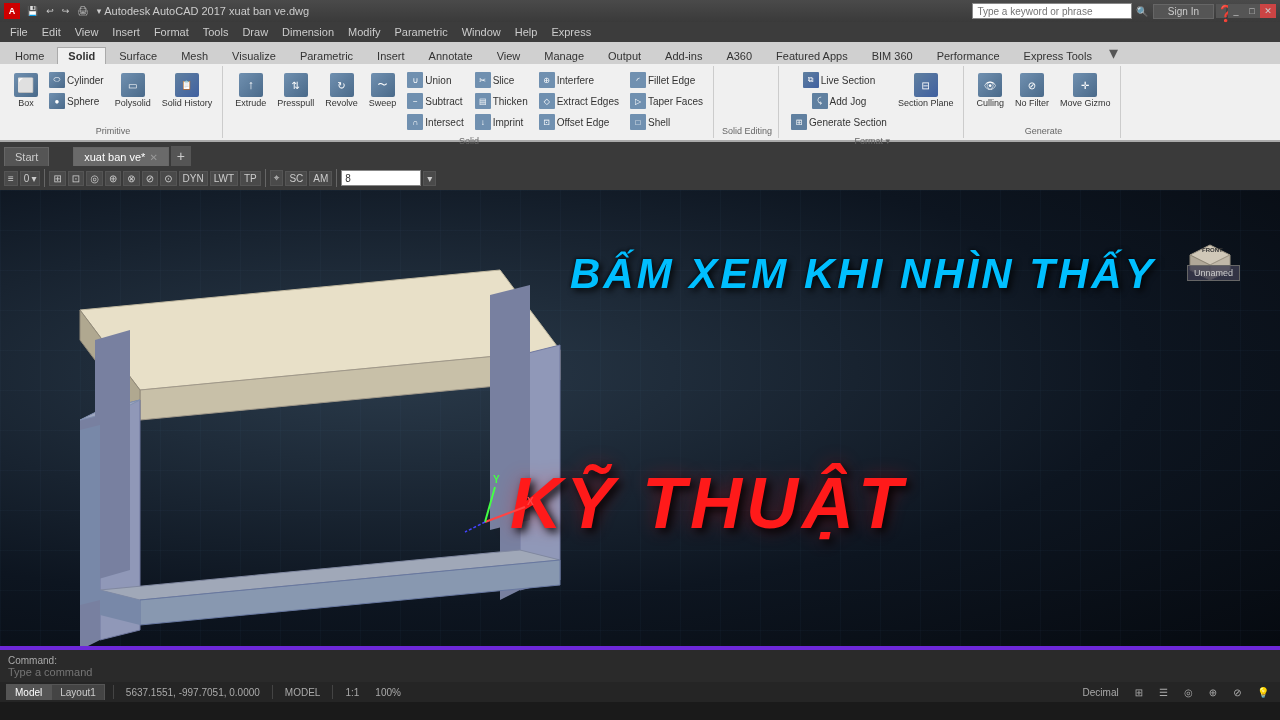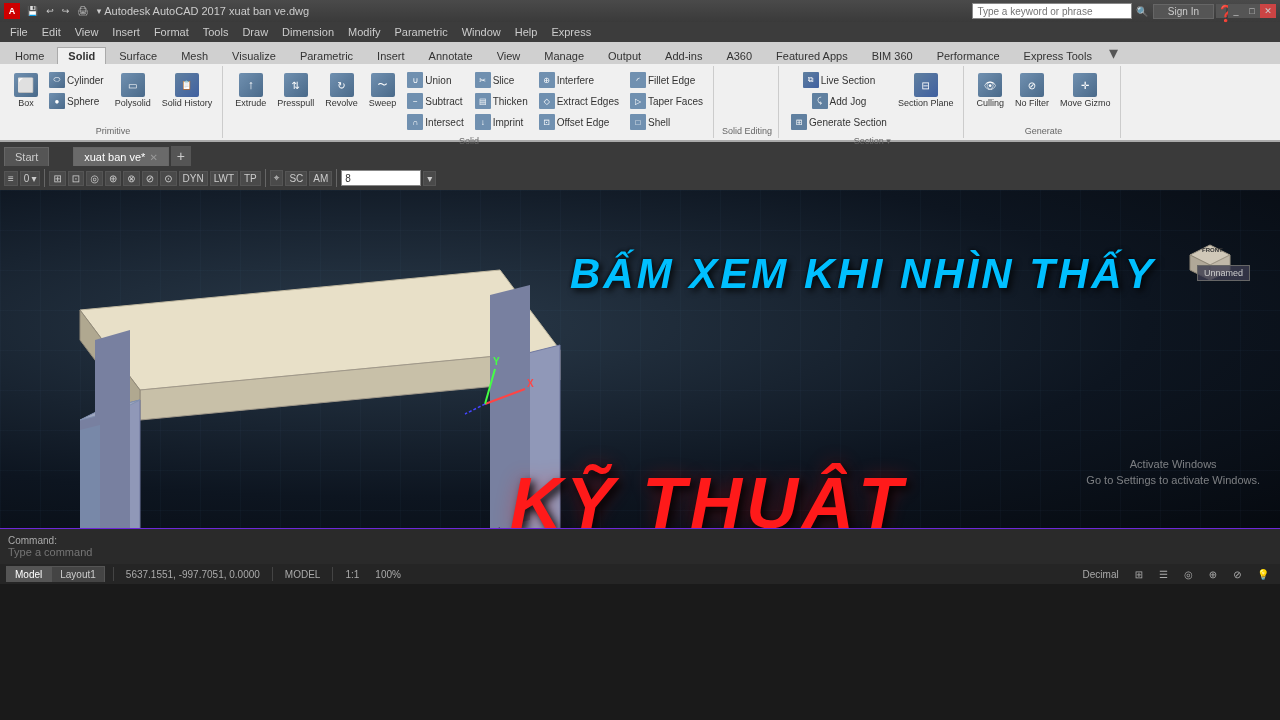--- a/index.html
+++ b/index.html
@@ -274,21 +274,21 @@
     #ucs-icon {
       position: absolute;
       bottom: 90px;
       left: 455px;
     }
 
     
     #bottombar {
       height: 36px;
       background: #2a2a2a;
-      border-top: 1px solid #6d28d9;
+      border-top: 4px solid #6d28d9;
       display: flex;
       align-items: center;
       padding: 0 8px;
       gap: 4px;
     }
     #command-area {
       display: flex; flex-direction: column; flex: 1;
     }
     #command-label {
       font-size: 10px; color: #aaa;
@@ -547,21 +547,21 @@
           <div class="ribbon-btn-small" style="white-space:nowrap;">
             <div class="rbs-icon" style="background:#6080a0;">⊞</div>
             <span>Generate Section</span>
           </div>
         </div>
         <div class="ribbon-btn">
           <div class="rb-icon ic-section" style="font-size:10px;">⊟</div>
           <div class="rb-label">Section Plane</div>
         </div>
       </div>
-      <div class="group-label">Section ▾</div>
+      <div class="group-label">Format ▾</div>
     </div>
 
     <div class="ribbon-group" style="min-width:100px;">
       <div class="group-items">
         <div class="ribbon-btn">
           <div class="rb-icon ic-culling" style="font-size:10px;">👁</div>
           <div class="rb-label">Culling</div>
         </div>
         <div class="ribbon-btn">
           <div class="rb-icon ic-nofilter" style="font-size:10px;">⊘</div>
@@ -607,21 +607,21 @@
   <span class="tb2-btn">TP</span>
   <div class="tb2-sep"></div>
   <span class="tb2-btn">⌖</span>
   <span class="tb2-btn">SC</span>
   <span class="tb2-btn">AM</span>
   <div class="tb2-sep"></div>
   <input class="tb2-input" value="8" style="">
   <span class="tb2-btn">▾</span>
 </div>
 
-<div id="main" style="height: 338px; position: relative; text-align: center;">
+<div id="main" style="height: 456px; position: relative;">
   <div id="viewport">
 
     <svg id="table-svg" viewBox="0 0 600 520" xmlns="http://www.w3.org/2000/svg">
 
       <polygon points="80,120 500,80 560,160 140,200" fill="#e8e0c8" stroke="#c0b8a0" stroke-width="1"></polygon>
 
       <polygon points="140,200 560,160 560,190 140,230" fill="#c8c0a8" stroke="#a0988a" stroke-width="1"></polygon>
 
       <polygon points="80,120 140,200 140,230 80,150" fill="#b0a890" stroke="#908878" stroke-width="1"></polygon>
 
@@ -661,39 +661,35 @@
 
         <polygon points="10,25 30,15 50,25 30,35" fill="#d0c8b8" stroke="#a09888" stroke-width="1"></polygon>
 
         <polygon points="10,25 30,35 30,50 10,40" fill="#b0a898" stroke="#908878" stroke-width="1"></polygon>
 
         <polygon points="30,35 50,25 50,40 30,50" fill="#c0b8a8" stroke="#a09888" stroke-width="1"></polygon>
         <text x="22" y="22" font-size="6" fill="#333" font-weight="bold">FRONT</text>
       </svg>
     </div>
 
-    <div style="position:absolute;top:75px;right:30px;background:rgba(60,60,80,0.8);color:#ccc;font-size:9px;padding:2px 6px;border:1px solid #666;">Unnamed</div>
+    <div style="position:absolute;top:75px;right:40px;background:rgba(60,60,80,0.8);color:#ccc;font-size:9px;padding:2px 6px;border:1px solid #666;">Unnamed</div>
 
     <div id="ucs-icon">
       <svg viewBox="0 0 80 80" width="80" height="80" xmlns="http://www.w3.org/2000/svg">
 
         <line x1="30" y1="50" x2="70" y2="35" stroke="#ff4444" stroke-width="2"></line>
         <text x="72" y="33" font-size="10" fill="#ff4444" font-weight="bold">X</text>
 
         <line x1="30" y1="50" x2="40" y2="15" stroke="#44ff44" stroke-width="2"></line>
         <text x="38" y="11" font-size="10" fill="#44ff44" font-weight="bold">Y</text>
 
         <line x1="30" y1="50" x2="10" y2="60" stroke="#4444ff" stroke-width="1.5" stroke-dasharray="3,2"></line>
       </svg>
     </div>
 
-    <div id="activate-watermark">
-      <div>Activate Windows</div>
-      <div>Go to Settings to activate Windows.</div>
-    </div>
 
   </div>
 </div>
 
 <div id="bottombar">
   <div id="command-area">
     <div id="command-label">Command:</div>
     <input style="background: transparent; border: none; color: rgb(170, 170, 170); font-size: 11px; width: 300px; outline: none;" placeholder="Type a command">
   </div>
 </div>

